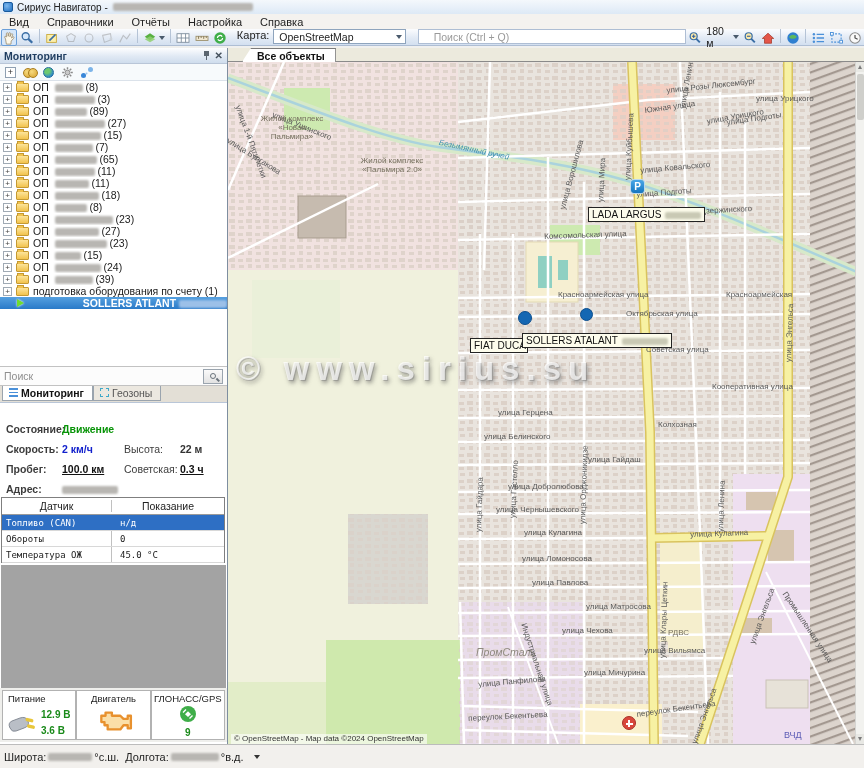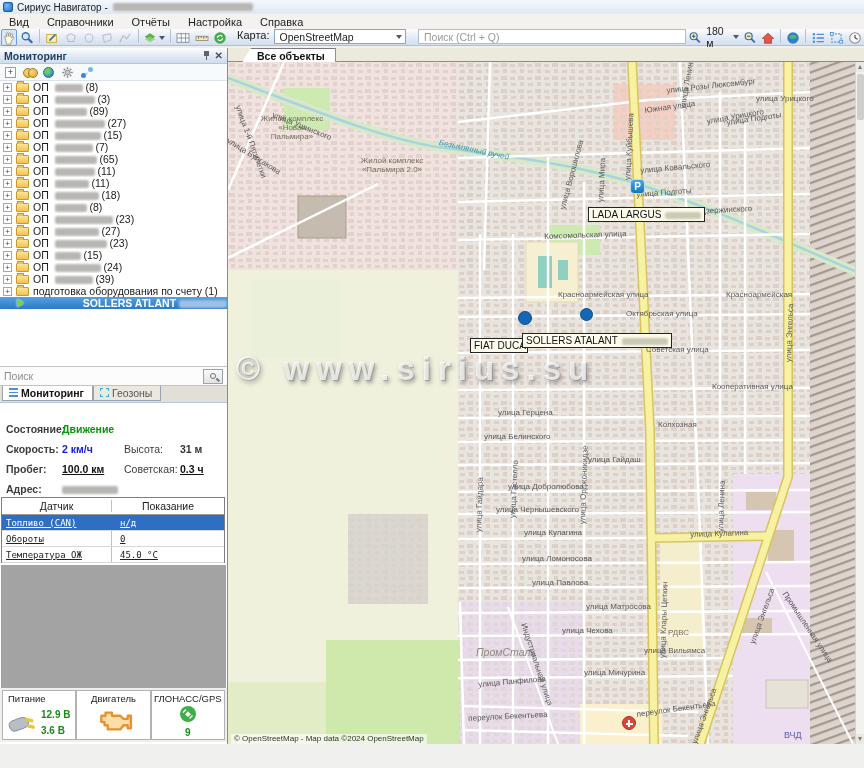--- a/index.html
+++ b/index.html
@@ -30,21 +30,21 @@
     border:1px solid transparent; border-radius:2px; }
   .tb-btn.active { border-color:#6a9ed8; background:#d6e7fa; }
   .tb-btn.disabled { opacity:.45; }
   .tb-sep { width:1px; height:14px; background:#b5c3d6; margin:0 3px; }
   .combo { height:15px; background:#fff; border:1px solid #8ea4bd; display:flex; align-items:center;
     font-size:10.5px; padding-left:5px; position:relative; }
   #map-combo { width:148px; margin-left:4px; }
   .combo .caret { position:absolute; right:3px; width:0; height:0;
     border-left:3px solid transparent; border-right:3px solid transparent; border-top:4px solid #4a5a6c; }
   #search-box { width:300px; height:15px; background:#fff; border:1px solid #aebed4; margin-left:12px;
-    font-size:10.5px; color:#9a9a9a; display:flex; align-items:center; padding-left:5px; }
+    font-size:10.5px; color:#9a9a9a; display:flex; align-items:center; padding-left:15px; }
   #scale-box { display:flex; align-items:center; font-size:10.5px; margin:0 2px; }
   #scale-box .caret { width:0; height:0; border-left:3px solid transparent; border-right:3px solid transparent;
     border-top:4px solid #4a5a6c; margin-left:3px; }
 
   
   #left-col { position:absolute; left:0; top:48px; width:228px; height:696px; background:#fff;
     border-right:1px solid #7e8ea0; }
   .panel-header { position:absolute; left:0; width:227px; height:16px;
     background:linear-gradient(#fdfeff,#e0e9f4 55%,#cfdded); border-bottom:1px solid #b9c6d8;
     font-size:10.5px; font-weight:bold; color:#1d3least; color:#1e3least; color:#1e3c5f; display:flex; align-items:center; padding-left:4px; }
@@ -110,21 +110,21 @@
   .blue { color:#1221cc; }
   .und { text-decoration:underline; color:#111; }
 
   #sensor-table { position:absolute; left:1px; top:449px; width:224px; height:66px;
     border:1px solid #7f7f7f; font-family:"DejaVu Sans Mono",monospace; font-size:9px; color:#222; background:#fff; }
   .s-head { display:flex; height:17px; border-bottom:1px solid #9a9a9a; font-family:"Liberation Sans",sans-serif;
     font-size:10.5px; align-items:center; }
   .s-head span { text-align:center; }
   .s-h1 { width:110px; border-right:1px solid #c0c0c0; }
   .s-h2 { width:112px; }
-  .s-row { display:flex; height:16px; align-items:center; border-bottom:1px solid #d8d8d8;text-decoration:underline; }
+  .s-row { display:flex; height:16px; align-items:center; border-bottom:1px solid #d8d8d8; }
   .s-c1 { width:110px; padding-left:4px; border-right:1px solid #c0c0c0; height:100%; display:flex; align-items:center; }
   .s-c2 { width:112px; padding-left:8px; height:100%; display:flex; align-items:center; }
   .s-row.s-sel { background:#2e6fc4; color:#fff; }
   .s-row.s-sel .s-c1 { border-right-color:#2e6fc4; }
 
   #gray-void { position:absolute; left:1px; top:517px; width:225px; height:123px; background:#a3a3a3; }
 
   #gauges { position:absolute; left:0; top:640px; width:227px; height:54px; background:#efefec;
     display:flex; gap:0; padding:2px; }
   .gauge { flex:1; background:#fff; border:1px solid #b2b2b2; position:relative; font-size:9.5px; color:#222; }
@@ -480,21 +480,21 @@
 
     <div id="info-body">
       <div class="inf-row" style="top:4px">
         <span class="inf-lab">Состояние:</span>
         <span class="inf-val green">Движение</span>
       </div>
       <div class="inf-row" style="top:24px">
         <span class="inf-lab">Скорость:</span>
         <span class="inf-val blue">2 км/ч</span>
         <span class="inf-lab2">Высота:</span>
-        <span class="inf-val2">31 м</span>
+        <span class="inf-val2">22 м</span>
       </div>
       <div class="inf-row" style="top:44px">
         <span class="inf-lab">Пробег:</span>
         <span class="inf-val und">100.0 км</span>
         <span class="inf-lab2">Советская:</span>
         <span class="inf-val2 und">0.3 ч</span>
       </div>
       <div class="inf-row" style="top:64px">
         <span class="inf-lab">Адрес:</span>
         <span class="inf-val"><span class="blur-chip" style="width:56px"></span></span>
@@ -725,14 +725,24 @@
       <div id="attribution">© OpenStreetMap - Map data ©2024 OpenStreetMap</div>
 
       <div id="map-scrollbar">
         <span class="sb-arrow sb-up"></span>
         <span class="sb-thumb"></span>
         <span class="sb-arrow sb-down"></span>
       </div>
     </div>
   </div>
 
+  <div id="statusbar">
+    <span>Широта:</span>
+    <span class="blur-chip" style="width:44px;margin:0 2px"></span>
+    <span>°с.ш.</span>
+    <span style="width:6px"></span>
+    <span>Долгота:</span>
+    <span class="blur-chip" style="width:48px;margin:0 2px"></span>
+    <span>°в.д.</span>
+    <span class="caret"></span>
+  </div>
 
 </div>
 
 </body></html>

